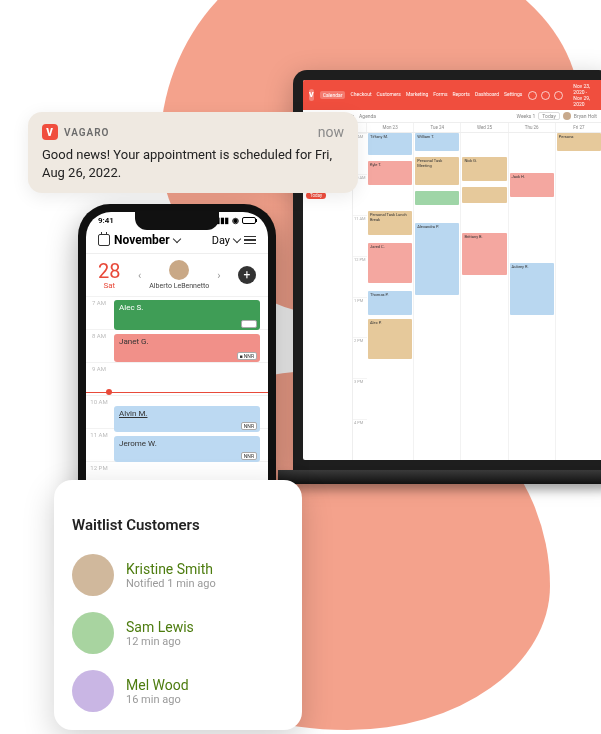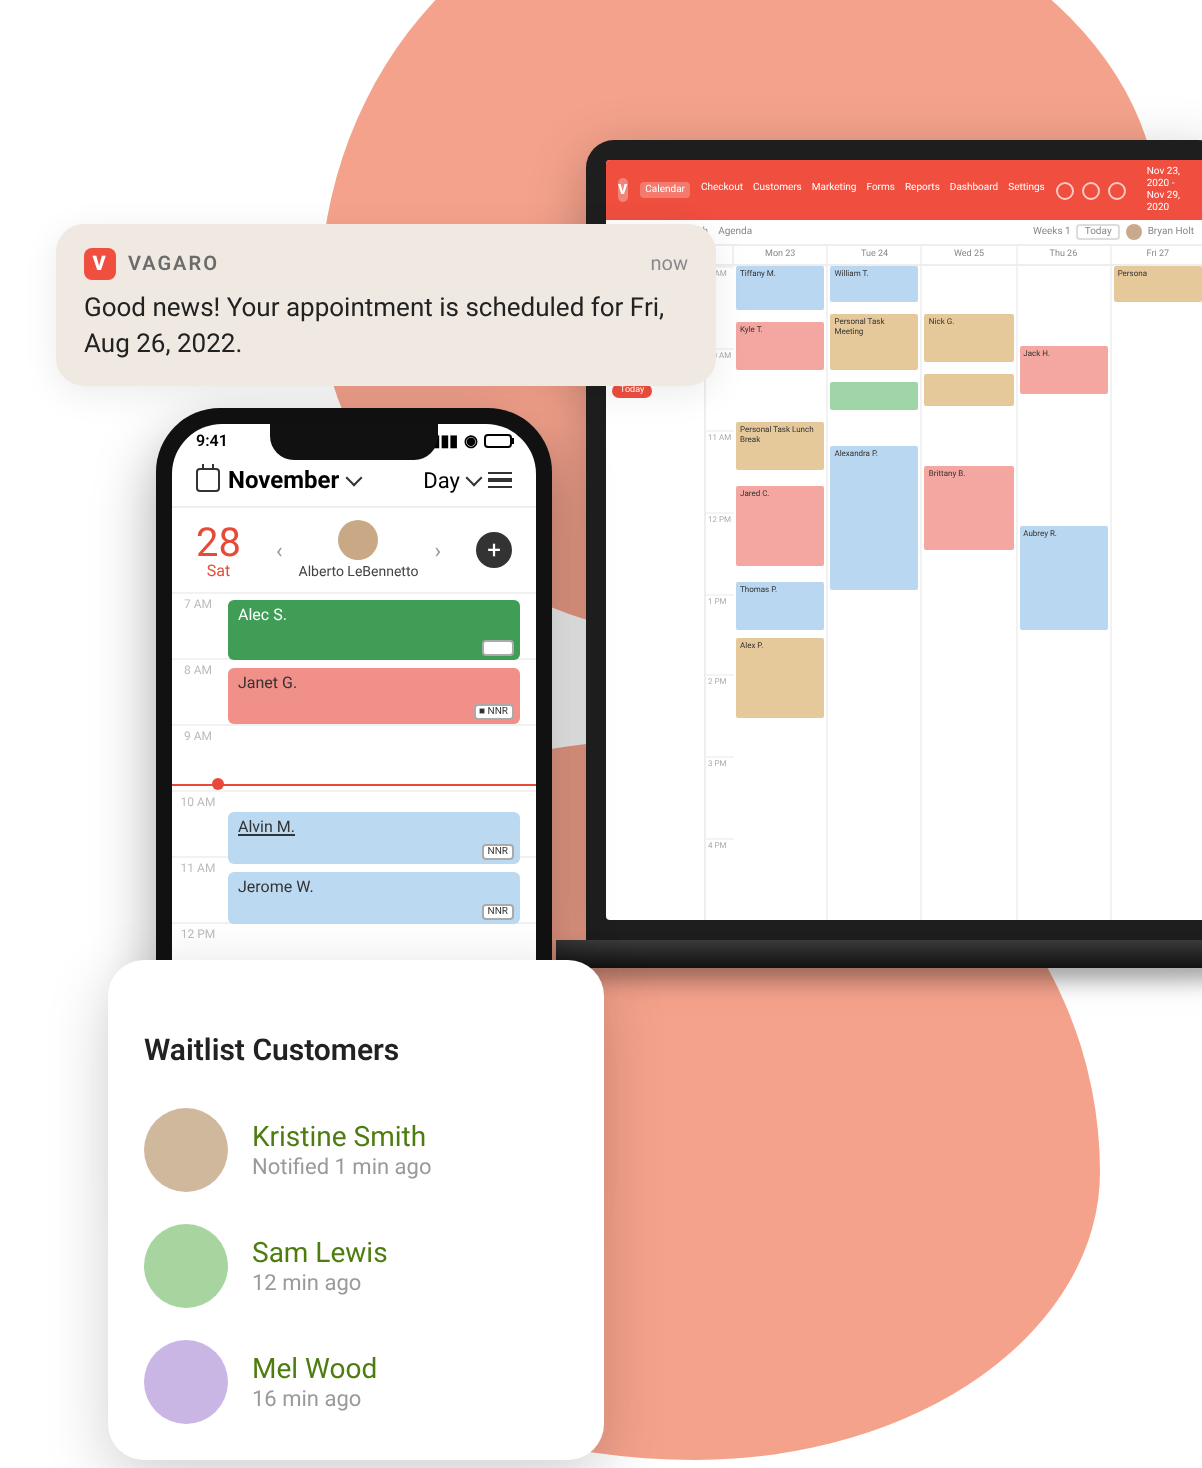--- a/index.html
+++ b/index.html
@@ -7,21 +7,21 @@
 
 .blob { position:absolute; background:#f4a28c; border-radius:50%; }
 .blob1 { width:420px; height:380px; top:-60px; left:160px; border-radius:46% 54% 52% 48% / 55% 45% 55% 45%; }
 .blob2 { width:460px; height:360px; top:370px; left:90px; border-radius:52% 48% 44% 56% / 48% 60% 40% 52%; }
 
 
 .notif { position:absolute; top:112px; left:28px; width:330px; background:#efe9e1; border-radius:14px; padding:12px 14px; box-shadow:0 4px 18px rgba(0,0,0,.08); z-index:40; }
 .notif-head { display:flex; align-items:center; justify-content:space-between; margin-bottom:6px; }
 .notif-brand { display:flex; align-items:center; gap:6px; font-size:10px; letter-spacing:1px; color:#6b6b6b; font-weight:600; }
 .notif-v { width:16px; height:16px; background:#f04e3e; border-radius:4px; display:flex; align-items:center; justify-content:center; color:#fff; font-size:10px; font-weight:900; }
-.notif-time { font-size:10px; color:#8a8a8a; }
+.notif-time { font-size:14px; color:#8a8a8a; }
 .notif-body { font-size:13px; line-height:1.35; color:#222; }
 
 
 .laptop { position:absolute; top:70px; left:278px; width:350px; height:430px; z-index:20; }
 .laptop-screen { width:320px; height:400px; background:#1e1e1e; border-radius:14px 14px 0 0; padding:10px; margin:0 auto; box-shadow:0 8px 28px rgba(0,0,0,.25); }
 .laptop-base { width:350px; height:14px; background:linear-gradient(#3a3a3a,#111); border-radius:0 0 4px 4px; box-shadow:0 6px 10px rgba(0,0,0,.3); }
 .laptop-inner { width:100%; height:100%; background:#fff; border-radius:2px; overflow:hidden; display:flex; flex-direction:column; font-size:5px; }
 
 .lap-top { background:#f04e3e; color:#fff; display:flex; align-items:center; gap:6px; padding:3px 6px; }
 .lap-top .logo { width:12px; height:12px; background:rgba(255,255,255,.3); border-radius:3px; display:flex; align-items:center; justify-content:center; font-weight:900; font-size:7px; }

